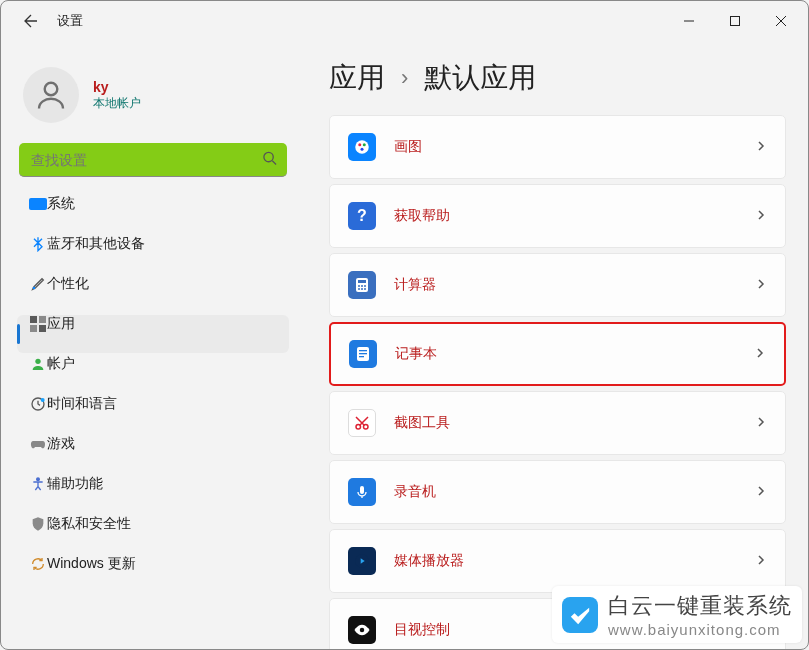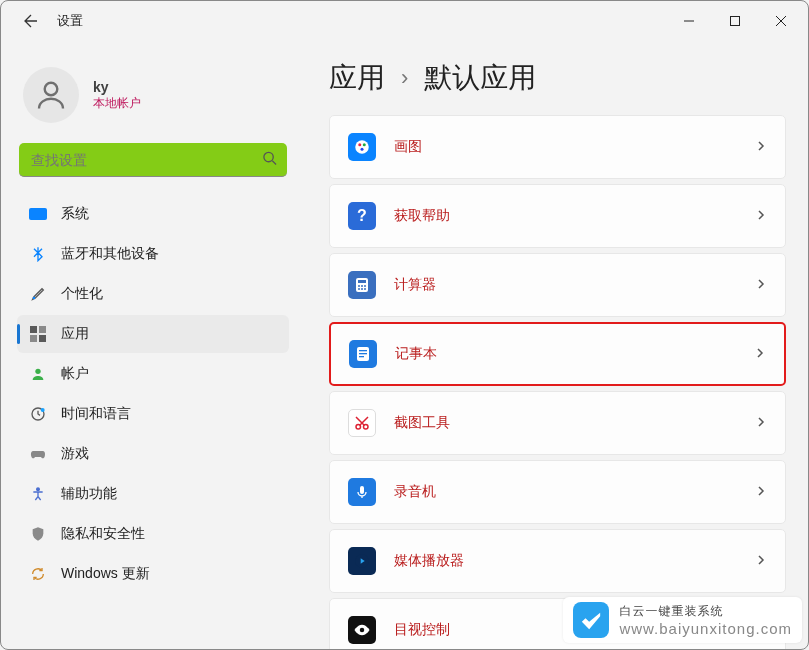--- a/index.html
+++ b/index.html
@@ -7,43 +7,43 @@
   .window { background:#f3f3f3; width:809px; height:650px; border:1px solid #888; border-radius:8px; position:relative; display:flex; flex-direction:column; }
   .titlebar { height:40px; display:flex; align-items:center; padding:0 4px 0 16px; }
   .titlebar .back { width:28px; height:28px; display:flex; align-items:center; justify-content:center; color:#333; cursor:pointer; }
   .titlebar .title { margin-left:12px; font-size:13px; color:#222; }
   .titlebar .spacer { flex:1; }
   .caption-btn { width:46px; height:32px; display:flex; align-items:center; justify-content:center; color:#222; cursor:pointer;}
   .body { flex:1; display:flex; overflow:hidden;}
   .sidebar { width:300px; padding:10px 12px 0 16px; display:flex; flex-direction:column; }
   .profile { display:flex; align-items:center; gap:14px; padding:16px 6px 20px 6px;}
   .avatar { width:56px; height:56px; border-radius:50%; background:#e6e6e6; display:flex; align-items:center; justify-content:center; color:#6f6f6f;}
-  .profile-name { font-size:14px; font-weight:600; color:#404040;}
-  .profile-sub { font-size:12px; color:#be185d;}
+  .profile-name { font-size:14px; font-weight:600; color:#b91c1c;}
+  .profile-sub { font-size:12px; color:#0f766e;}
   .search { position:relative; margin: 0 2px 18px 2px;}
   .search input { width:100%; height:34px; border:none; border-bottom:1.5px solid #888; background:#84cc16; border-radius:5px; padding:0 34px 0 12px; font-size:14px; color:#333; outline:none;}
   .search .icon { position:absolute; right:10px; top:50%; transform:translateY(-50%); color:#555;}
   .nav { display:flex; flex-direction:column; gap:2px; overflow-y:auto;}
-  .nav-item { height:38px; display:flex; align-items:center; gap:14px; padding:0 12px; border-radius:6px; font-size:14px; color:#222; cursor:pointer; position:relative;}
+  .nav-item { height:38px; display:flex; align-items:flex-start; padding:0 12px; border-radius:6px; font-size:14px; color:#222; cursor:pointer; position:relative;}
   .nav-item.active{ background:#eaeaea;}
   .nav-item.active::before{ content:""; position:absolute; left:0; top:9px; bottom:9px; width:3px; background:#1976d2; border-radius:3px;}
   .nav-icon { width:18px; height:18px; display:flex; align-items:center; justify-content:center;}
   .content { flex:1; padding:18px 22px 0 28px; overflow-y:auto;}
   .breadcrumb { display:flex; align-items:center; gap:16px; font-size:28px; color:#222; margin-bottom:18px; font-weight:400;}
   .breadcrumb .sep { color:#777; font-size:22px;}
   .breadcrumb .crumb-link{ cursor:pointer;}
   .app-list{ display:flex; flex-direction:column; gap:5px;}
   .app-item { background:#fdfdfd; border:1px solid #e7e7e7; border-radius:5px; height:64px; display:flex; align-items:center; padding:0 18px; cursor:pointer;}
   .app-item.highlight{ border:2.5px solid #e21b1b; }
   .app-icon { width:28px; height:28px; border-radius:5px; display:flex; align-items:center; justify-content:center; color:#fff; font-size:15px;}
   .app-label { margin-left:18px; font-size:14px; color:#b91c1c; flex:1;}
   .chevron { color:#555;}
   .watermark{ position:absolute; right:6px; bottom:6px; display:flex; align-items:center; gap:10px; background:#fff; padding:5px 10px; border-radius:6px; box-shadow:0 0 3px rgba(0,0,0,0.08);}
   .watermark .logo{ width:36px; height:36px; background:#29a3ef; border-radius:8px; display:flex; align-items:center; justify-content:center;}
-  .watermark .line1{ font-size:12px; color:#444; font-weight:500; letter-spacing:1px;}
+  .watermark .line1{ font-size:22px; color:#444; font-weight:500; letter-spacing:1px;}
   .watermark .line2{ font-size:15px; color:#888; letter-spacing:1px;}
   
   .ic-system{ width:18px; height:12px; background:#0a84ff; border-radius:2px;}
 </style>
 </head>
 <body>
 
 <div class="window">
   <div class="titlebar">
     <div class="back">

